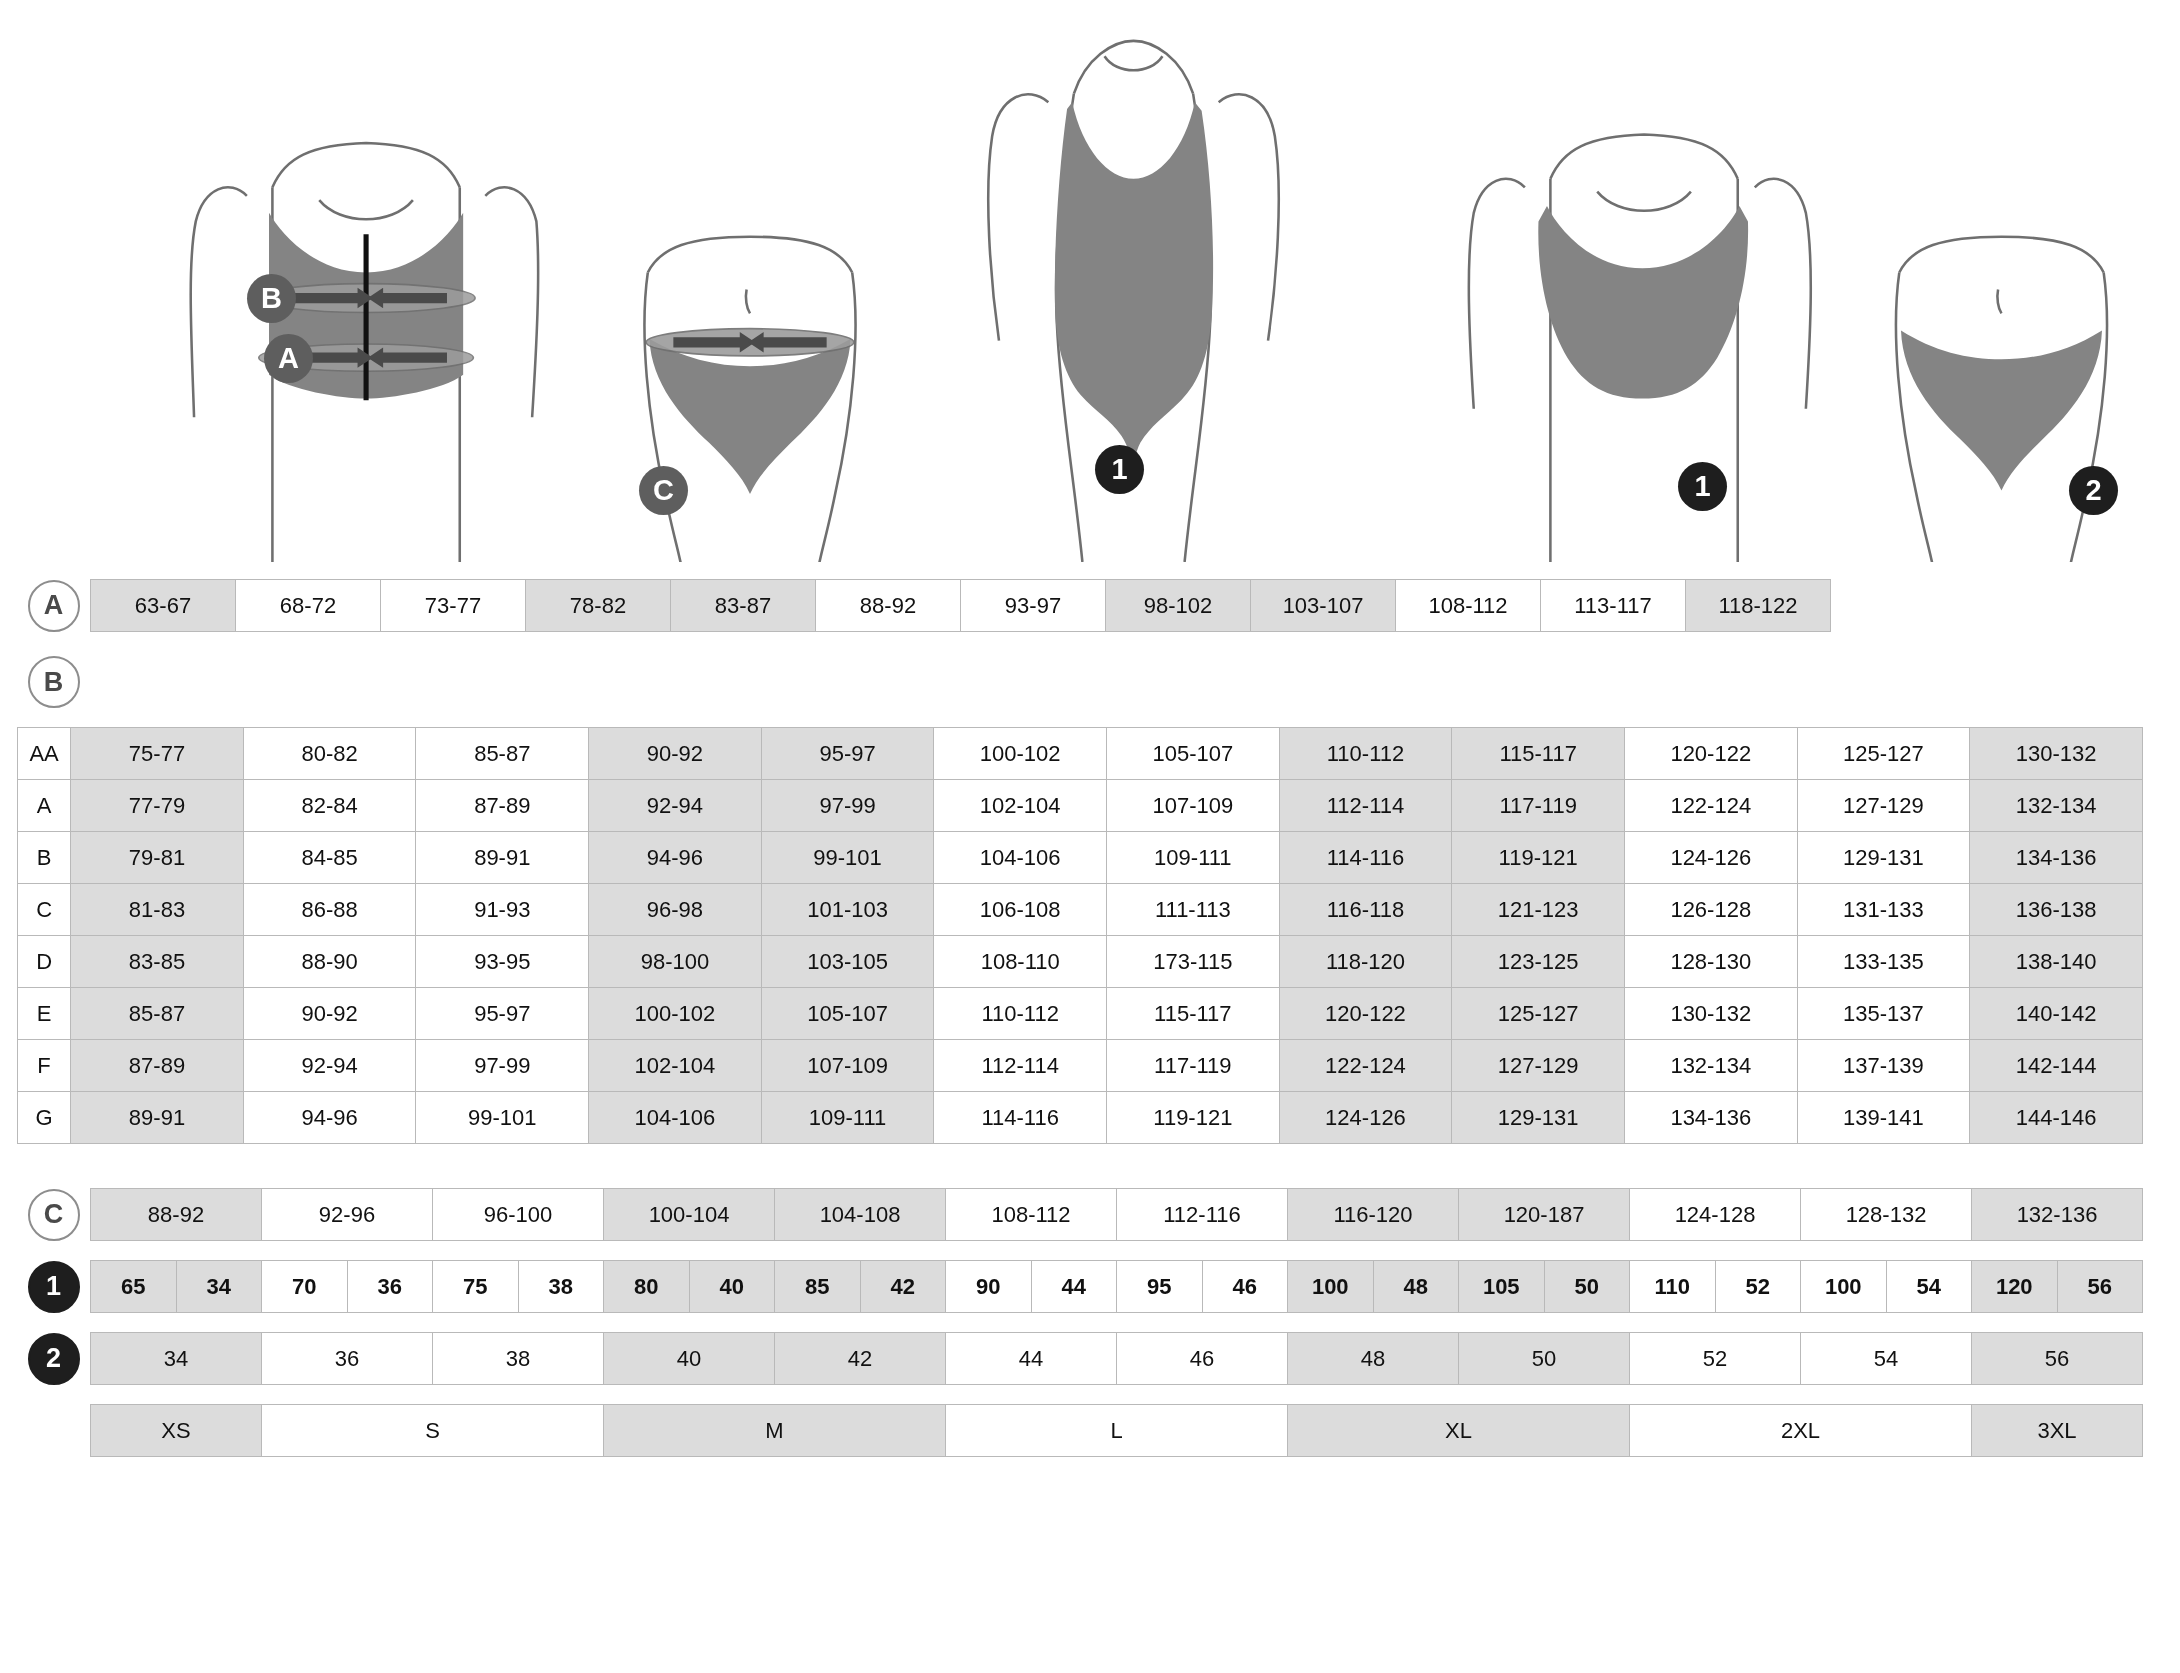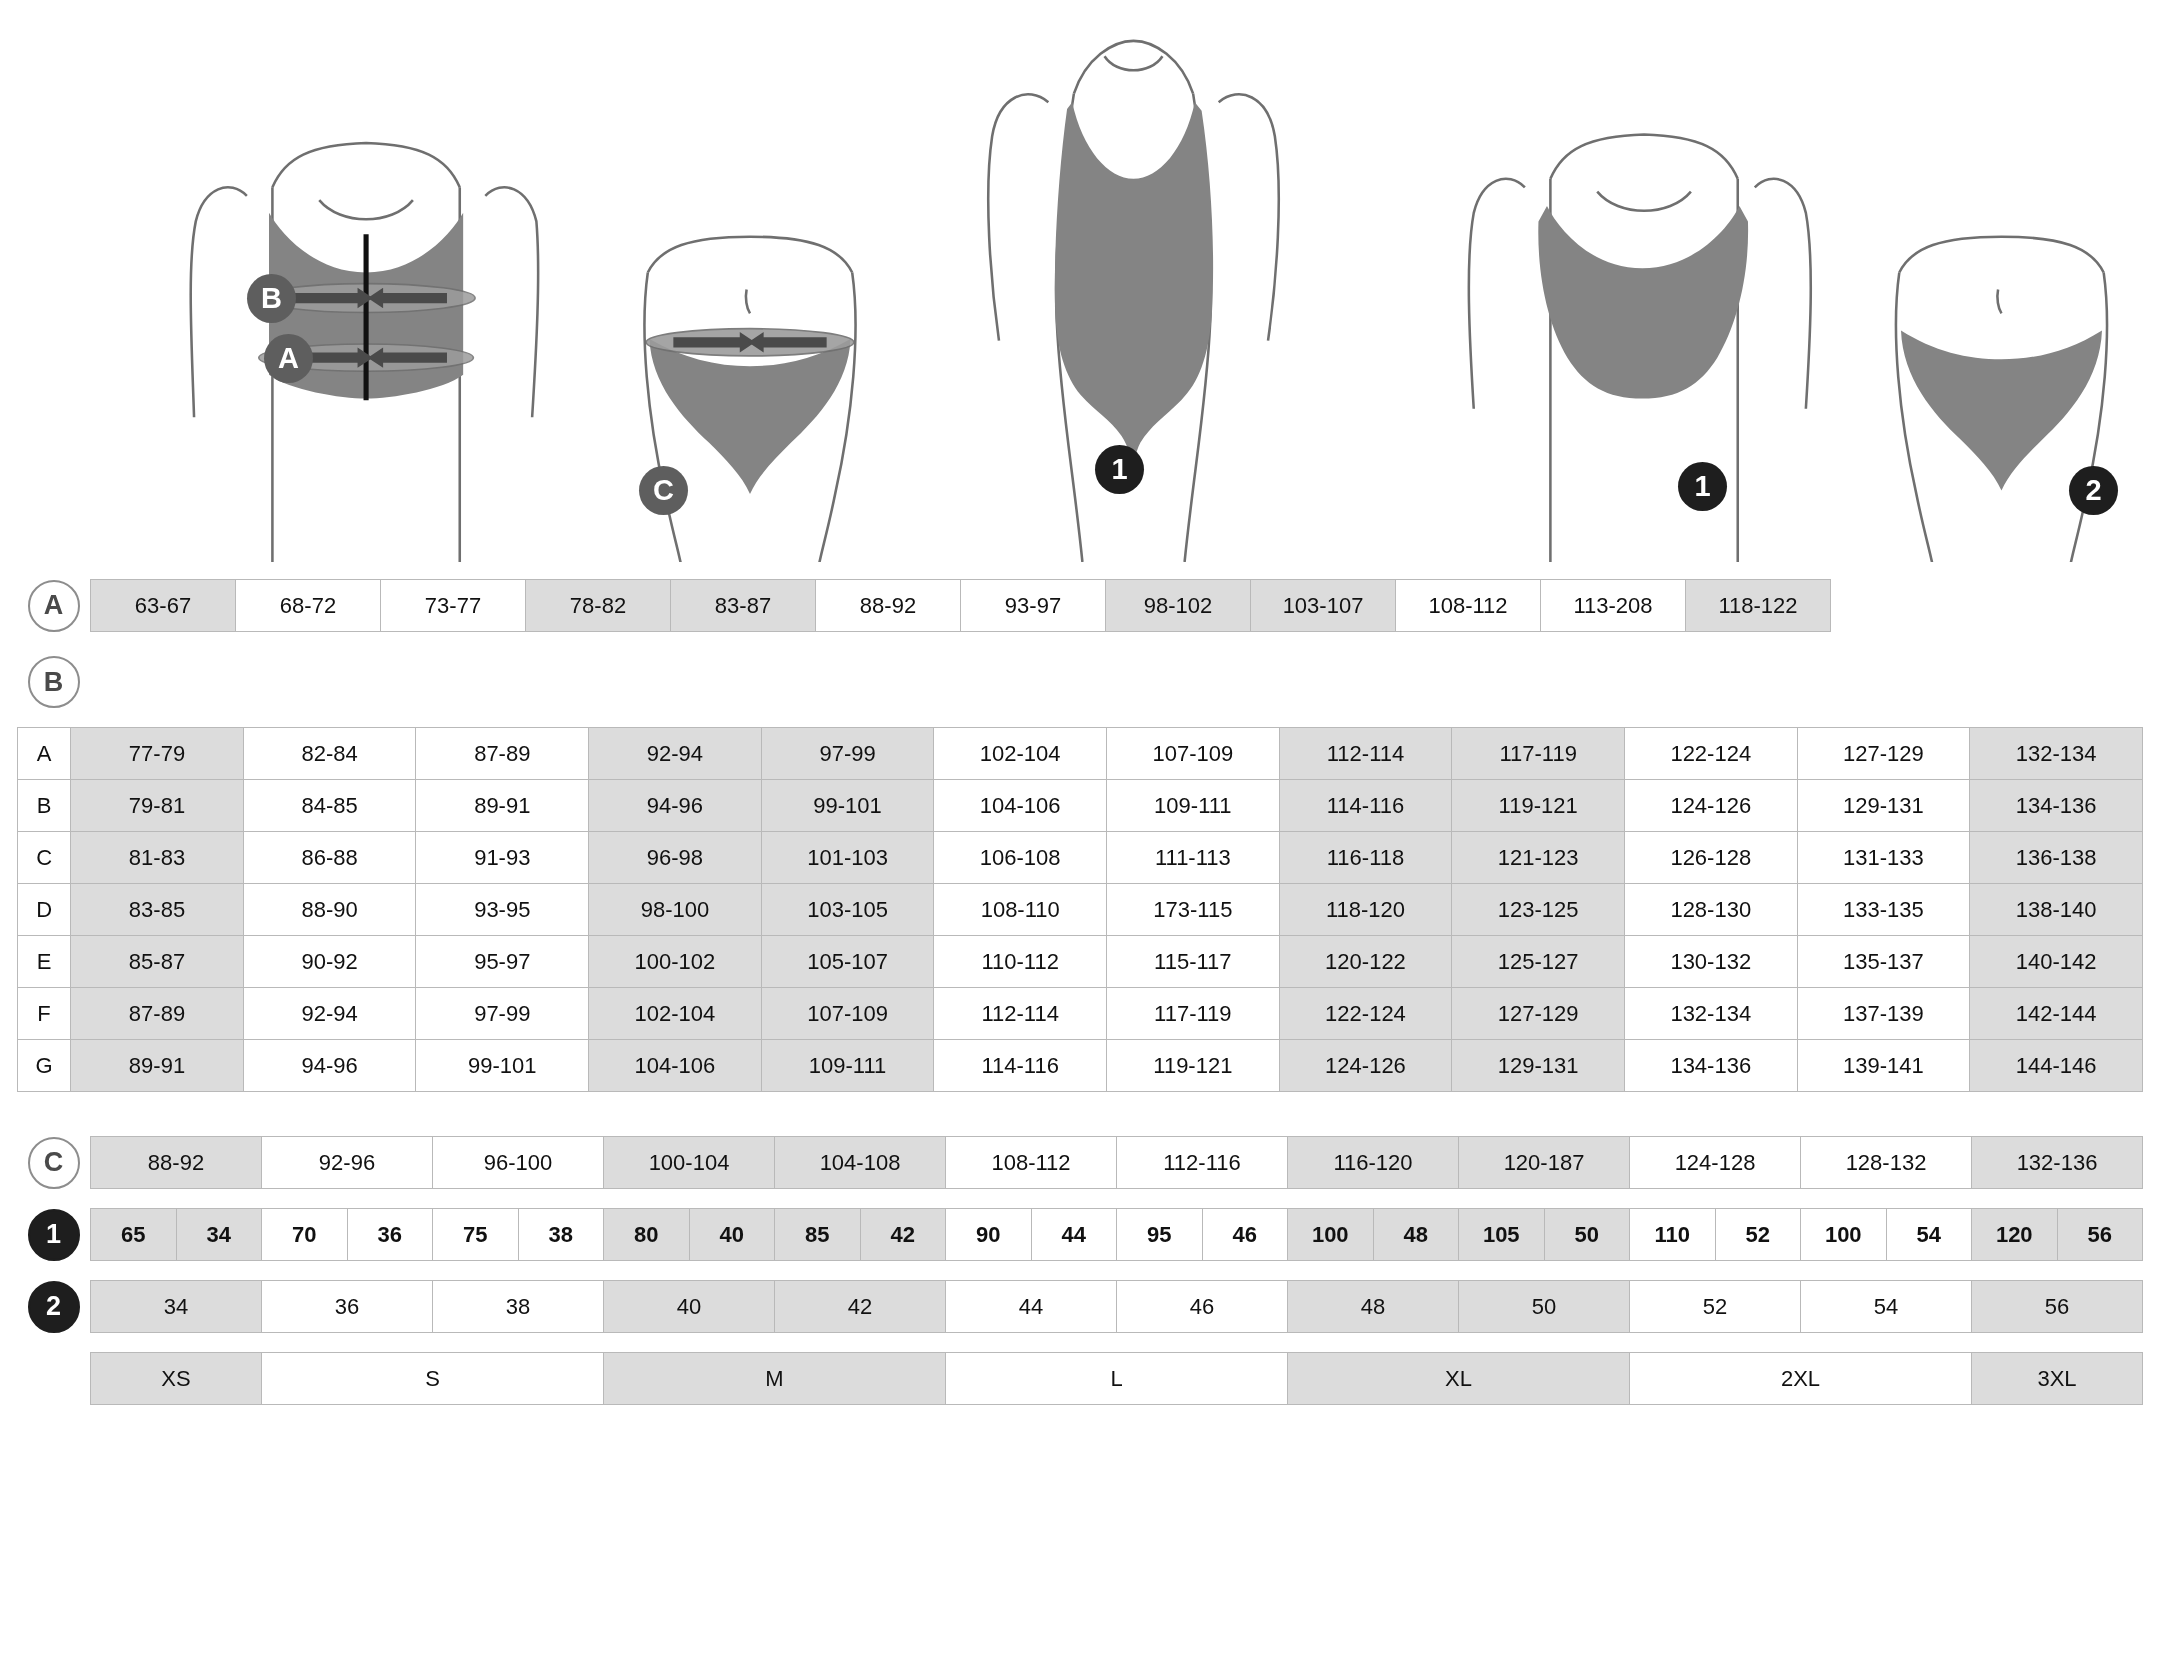--- a/index.html
+++ b/index.html
@@ -217,40 +217,55 @@
         <td class="shade">63-67</td>
         <td class="plain">68-72</td>
         <td class="plain">73-77</td>
         <td class="shade">78-82</td>
         <td class="shade">83-87</td>
         <td class="plain">88-92</td>
         <td class="plain">93-97</td>
         <td class="shade">98-102</td>
         <td class="shade">103-107</td>
         <td class="plain">108-112</td>
-        <td class="plain">113-208</td>
+        <td class="plain">113-117</td>
         <td class="shade">118-122</td>
       </tr>
     </tbody>
       </table>
   </div>
 
   <div class="row-block flexrow" style="margin-top:24px; padding-left:17px;">
     <div class="labelcol">
       <div class="rowlabel-circle">B</div>
     </div>
   </div>
 
   <div class="row-block flexrow" style="margin-top:19px; padding-left:17px;">
     <table class="grid" style="width:2126px;">
       <colgroup>
         <col style="width:53px">
         <col span="12" style="width:172px">
       </colgroup>
       <tbody>
+          <tr>
+        <td class="plain letter-cell">AA</td>
+        <td class="shade">75-77</td>
+        <td class="plain">80-82</td>
+        <td class="plain">85-87</td>
+        <td class="shade">90-92</td>
+        <td class="shade">95-97</td>
+        <td class="plain">100-102</td>
+        <td class="plain">105-107</td>
+        <td class="shade">110-112</td>
+        <td class="shade">115-117</td>
+        <td class="plain">120-122</td>
+        <td class="plain">125-127</td>
+        <td class="shade">130-132</td>
+      </tr>
       <tr>
         <td class="plain letter-cell">A</td>
         <td class="shade">77-79</td>
         <td class="plain">82-84</td>
         <td class="plain">87-89</td>
         <td class="shade">92-94</td>
         <td class="shade">97-99</td>
         <td class="plain">102-104</td>
         <td class="plain">107-109</td>
         <td class="shade">112-114</td>

